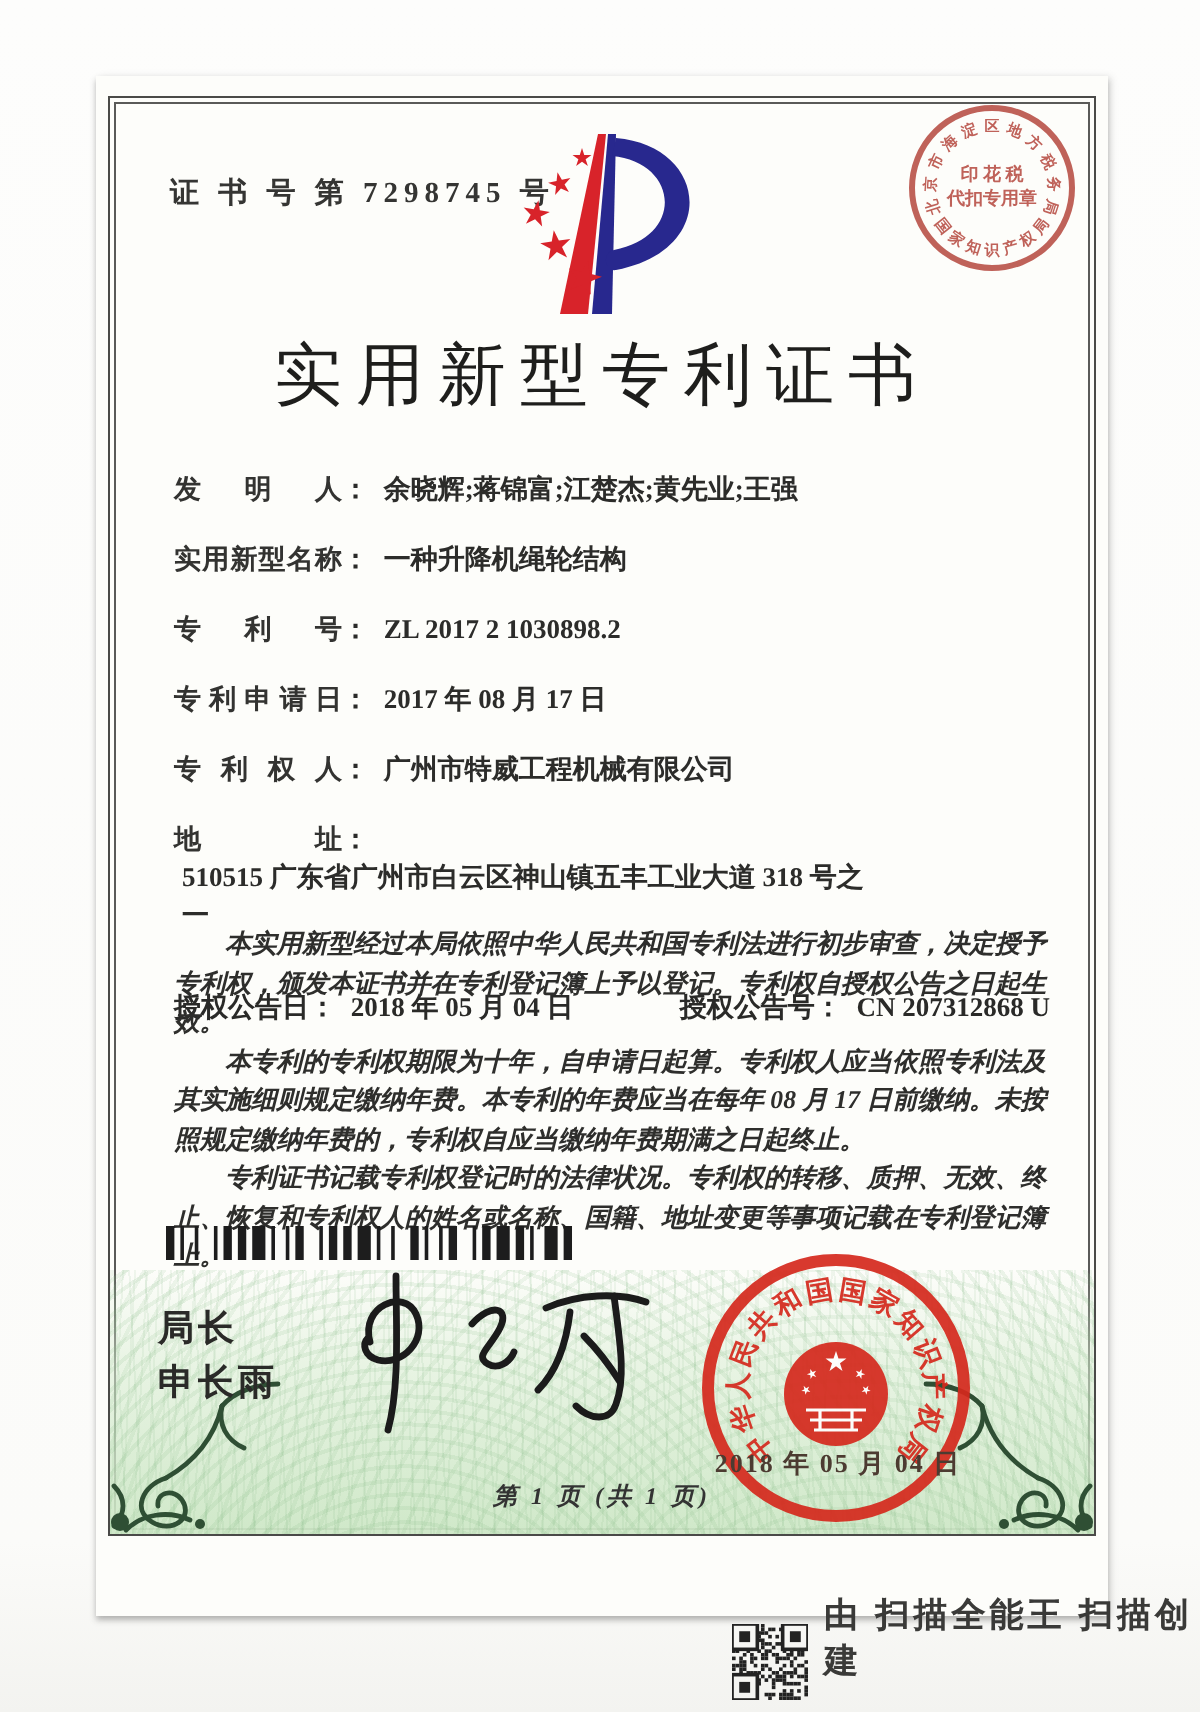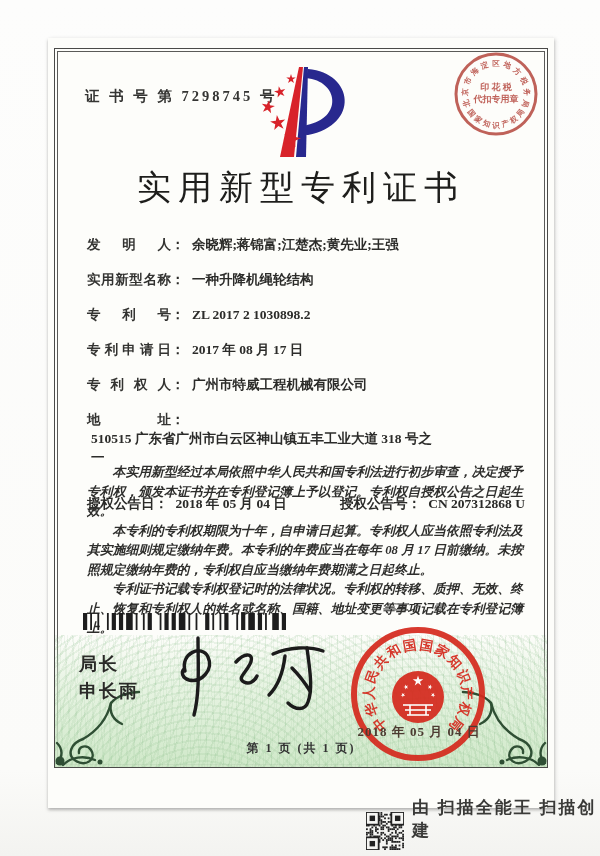--- a/index.html
+++ b/index.html
@@ -36,21 +36,21 @@
   .grant-cell.first{width:248px;}
   .g-label{font-weight:600;}
   .g-value{font-weight:600;margin-left:4px;}
   .paras{position:absolute;left:32px;right:24px;top:414px;}
   .paras p{margin:0;font-size:12.8px;line-height:19.5px;text-indent:2em;text-align:justify;color:#2e2e2c;font-style:italic;font-weight:600;}
   .barcode{position:absolute;left:28px;top:564px;width:206px;height:17px;}
   .director{position:absolute;left:24px;top:602px;font-size:18px;line-height:27px;font-weight:700;color:#2a2a28;letter-spacing:2px;}
   .signature{position:absolute;left:102px;top:582px;}
   .gov-seal{position:absolute;left:292px;top:574px;opacity:.92;}
   .seal-date{position:absolute;left:298px;top:674px;width:132px;text-align:center;font-size:13px;font-weight:700;color:#4c3b31;letter-spacing:1px;}
-  .page-footer{position:absolute;left:0;right:0;bottom:10px;text-align:center;font-size:12px;letter-spacing:2px;font-weight:600;color:#333;}
+  .page-footer{position:absolute;left:0;right:0;bottom:10px;text-align:center;font-size:12px;letter-spacing:2px;font-weight:600;color:#333;font-style:italic;}
   .tax-seal{position:absolute;left:404px;top:12px;opacity:.85;}
   
   .scan-strip{position:absolute;left:0;right:0;bottom:0;height:58px;}
   .qr{position:absolute;left:366px;bottom:6px;}
   .scan-caption{position:absolute;left:412px;bottom:14px;font-size:17px;font-weight:700;letter-spacing:2px;color:#3a3a38;font-family:"Liberation Sans","DejaVu Sans",sans-serif;}
 </style>
 </head>
 <body>
 
 <div class="scan">

